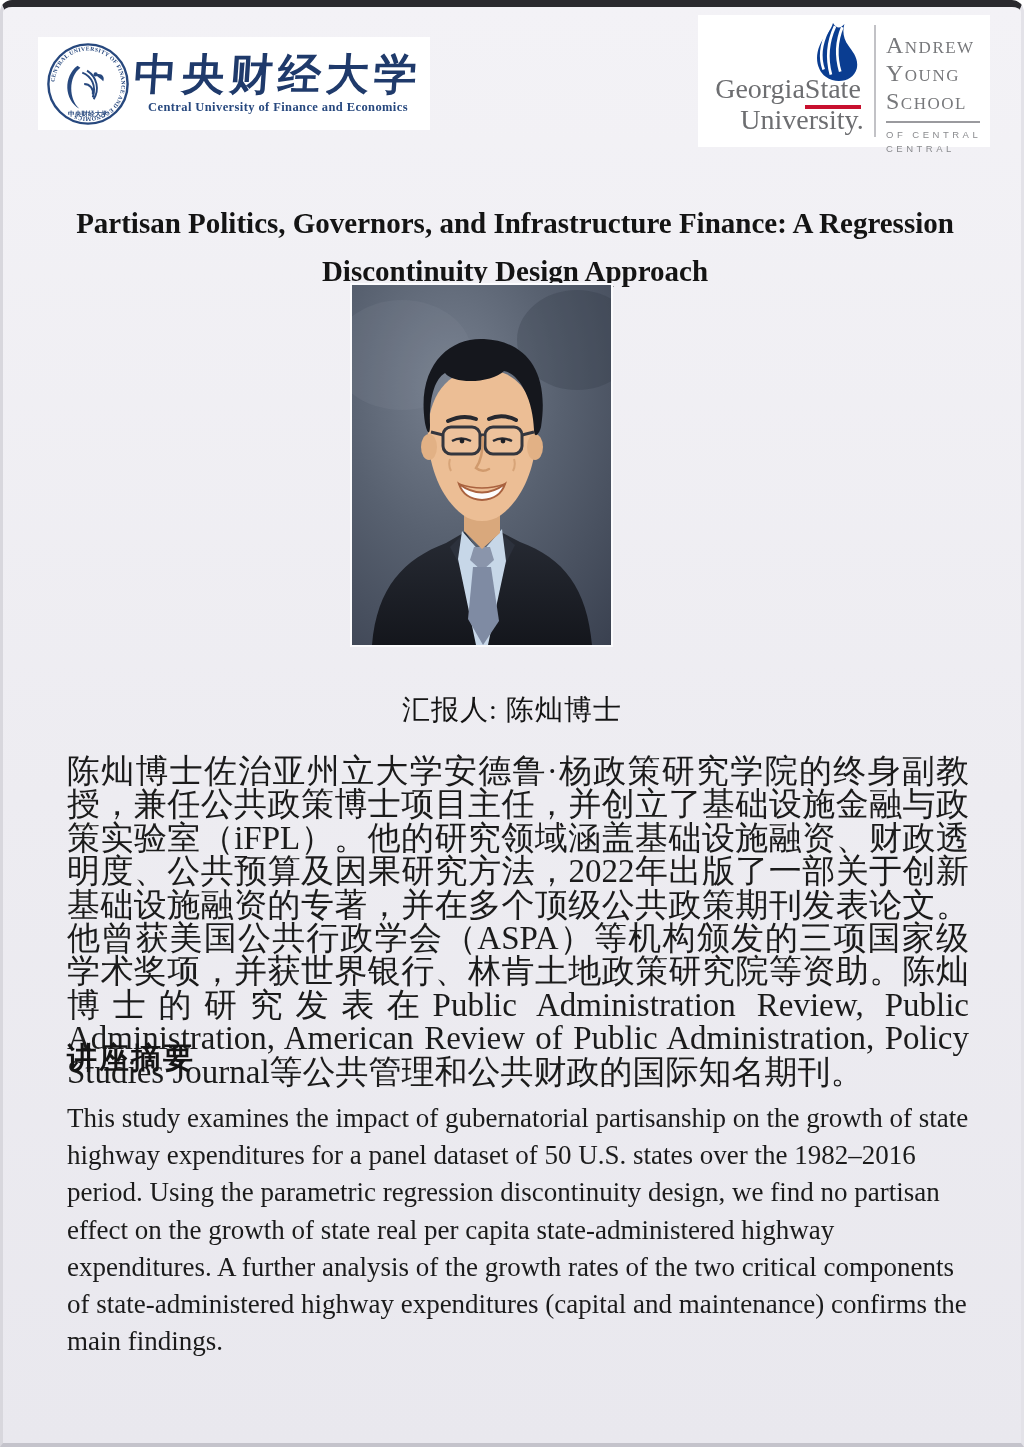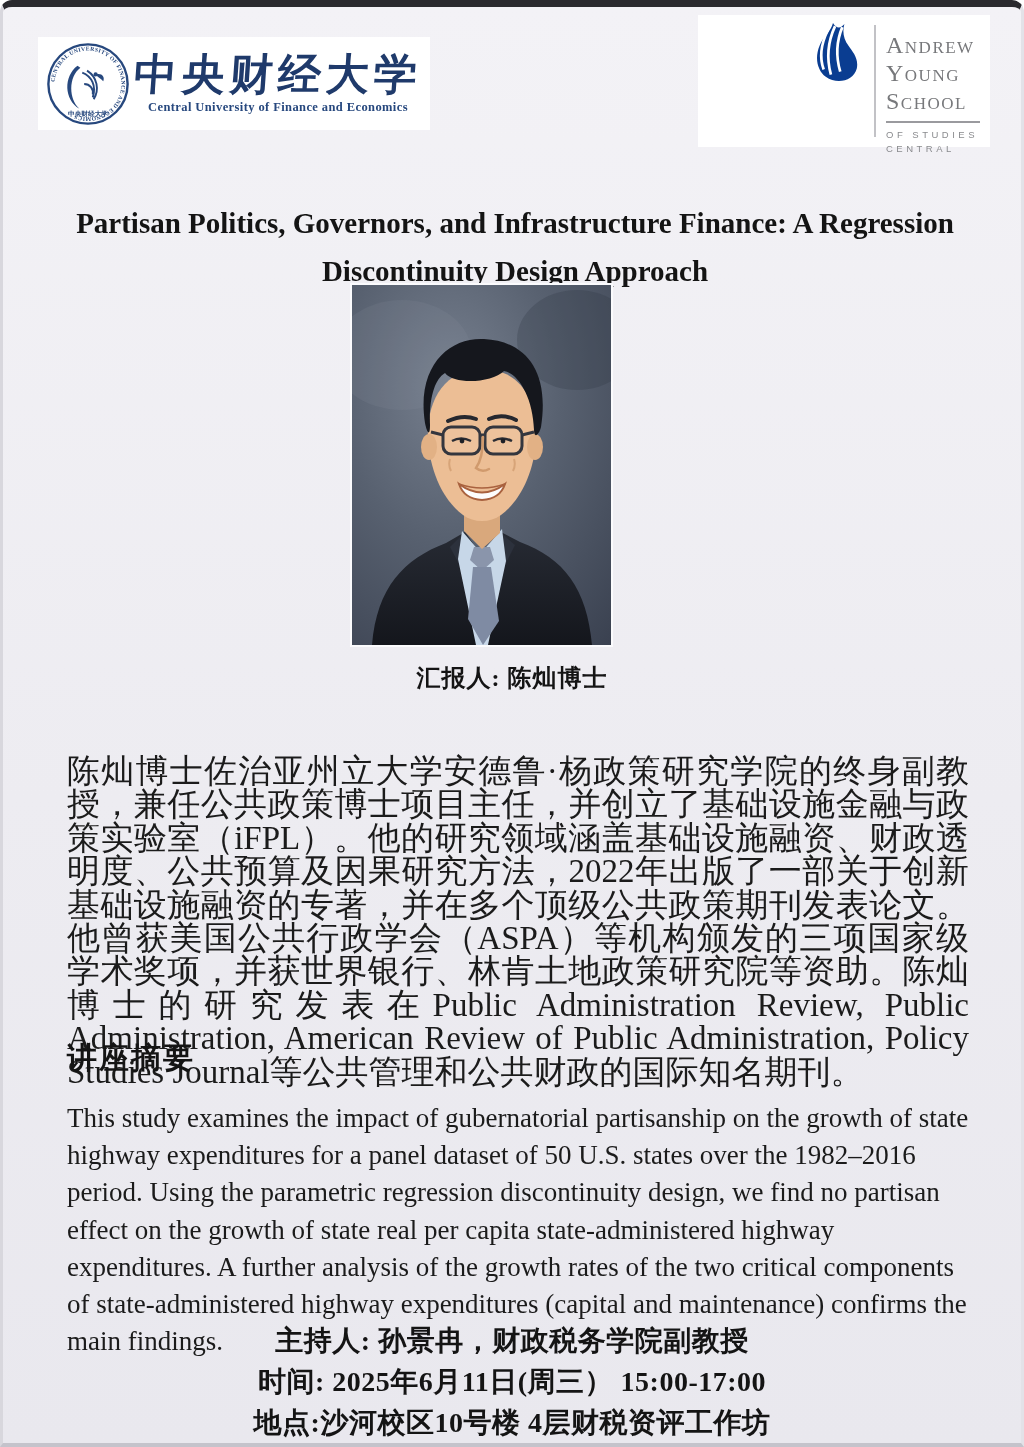--- a/index.html
+++ b/index.html
@@ -58,22 +58,22 @@
   .lecture-title{
     position:absolute; left:52px; top:192px; width:920px; text-align:center;
     font-size:29px; font-weight:bold; line-height:48px;
   }
   
   .photo{ position:absolute; left:349px; top:278px; width:259px; height:360px;
     box-shadow:0 0 0 2px #fbfbfd; }
   .photo svg{ display:block; width:100%; height:100%; }
   
   .presenter{
-    position:absolute; left:0; top:655px; width:100%; text-align:center;
-    font-size:24px; font-weight:bold; letter-spacing:1px;
+    position:absolute; left:0; top:684px; width:100%; text-align:center;
+    font-size:28px; font-weight:normal; letter-spacing:1px;
   }
   
   .bio-heading{
     position:absolute; left:64px; top:711px;
     font-size:30px; font-weight:bold; letter-spacing:2px;
   }
   .bio-text{
     position:absolute; left:64px; top:748px; width:902px;
     font-size:33px; line-height:33.4px; text-align:justify;
     color:#1b1b1b;
@@ -118,27 +118,31 @@
     </div>
   </div>
 
   <div class="gsu-logo">
     <svg class="gsu-flame" viewBox="0 0 48 58">
       <path d="M24 0 C22 8 14 14 11 22 C6 34 9 46 17 52 C28 60 44 56 47 44 C49 34 43 28 39 22 C34 15 33 8 35 1 C31 6 27 5 24 0 Z" fill="#0a3d91"></path>
       <path d="M19 7 C13 19 10 31 15 45" fill="none" stroke="#ffffff" stroke-width="2.6"></path>
       <path d="M26 3 C20 16 17 32 22 50" fill="none" stroke="#ffffff" stroke-width="2.6"></path>
       <path d="M33 4 C28 16 26 30 31 47" fill="none" stroke="#ffffff" stroke-width="2.6"></path>
     </svg>
+    <div class="gsu-wordmark">
+      <div class="gsu-line1"><span>Georgia</span><span class="gsu-state">State</span></div>
+      <div class="gsu-line2">University.</div>
+    </div>
     <div class="gsu-divider"></div>
     <div class="gsu-school">
       <div class="gsu-school-line">Andrew</div>
       <div class="gsu-school-line">Young</div>
       <div class="gsu-school-line">School</div>
       <div class="gsu-rule"></div>
-      <div class="gsu-sub">OF STUDIES</div>
+      <div class="gsu-sub">OF CENTRAL</div>
       <div class="gsu-sub">CENTRAL</div>
     </div>
   </div>
 
   <div class="lecture-title">Partisan Politics, Governors, and Infrastructure Finance: A Regression Discontinuity Design Approach</div>
 
   <div class="photo">
     <svg viewBox="0 0 259 360" preserveAspectRatio="none">
       <defs>
         <radialGradient id="pbg" cx="38%" cy="28%" r="95%">
@@ -194,19 +198,14 @@
     </svg>
   </div>
 
   <div class="presenter">汇报人: 陈灿博士</div>
 
   <div class="bio-text">陈灿博士佐治亚州立大学安德鲁·杨政策研究学院的终身副教授，兼任公共政策博士项目主任，并创立了基础设施金融与政策实验室（iFPL）。他的研究领域涵盖基础设施融资、财政透明度、公共预算及因果研究方法，2022年出版了一部关于创新基础设施融资的专著，并在多个顶级公共政策期刊发表论文。他曾获美国公共行政学会（ASPA）等机构颁发的三项国家级学术奖项，并获世界银行、林肯土地政策研究院等资助。陈灿博士的研究发表在Public Administration Review, Public Administration, American Review of Public Administration, Policy Studies Journal等公共管理和公共财政的国际知名期刊。</div>
 
   <div class="abstract-heading">讲座摘要</div>
   <div class="abstract-text">This study examines the impact of gubernatorial partisanship on the growth of state highway expenditures for a panel dataset of 50 U.S. states over the 1982–2016 period. Using the parametric regression discontinuity design, we find no partisan effect on the growth of state real per capita state-administered highway expenditures. A further analysis of the growth rates of the two critical components of state-administered highway expenditures (capital and maintenance) confirms the main findings.</div>
 
-  <div class="footer">
-    <div>主持人: 孙景冉，财政税务学院副教授</div>
-    <div>时间: 2025年6月11日(周三） 15:00-17:00</div>
-    <div>地点:沙河校区10号楼 4层财税资评工作坊</div>
-  </div>
 
 </div>
 
 </body></html>

